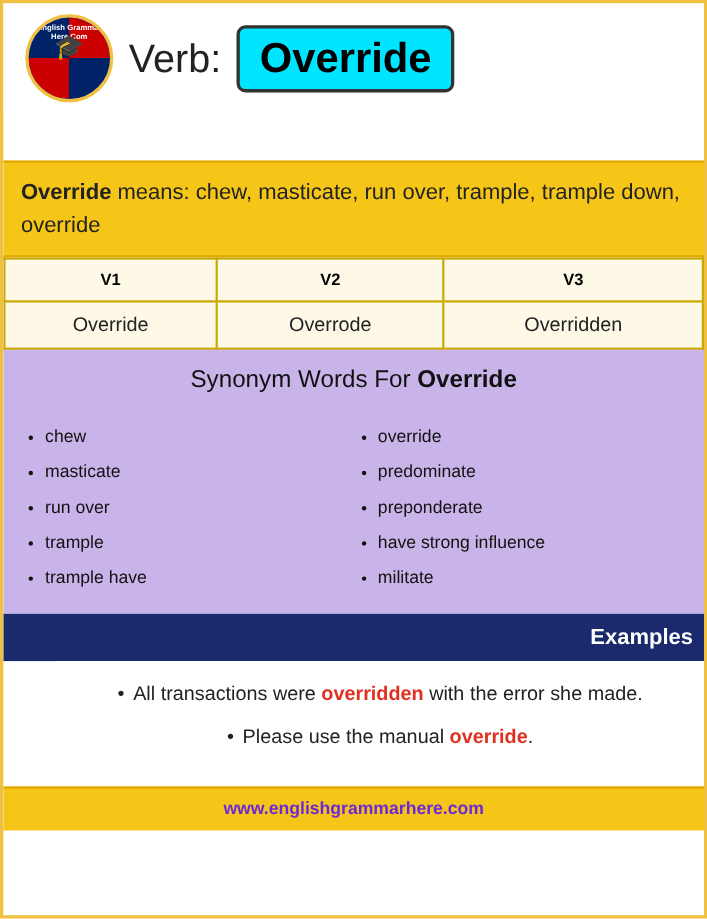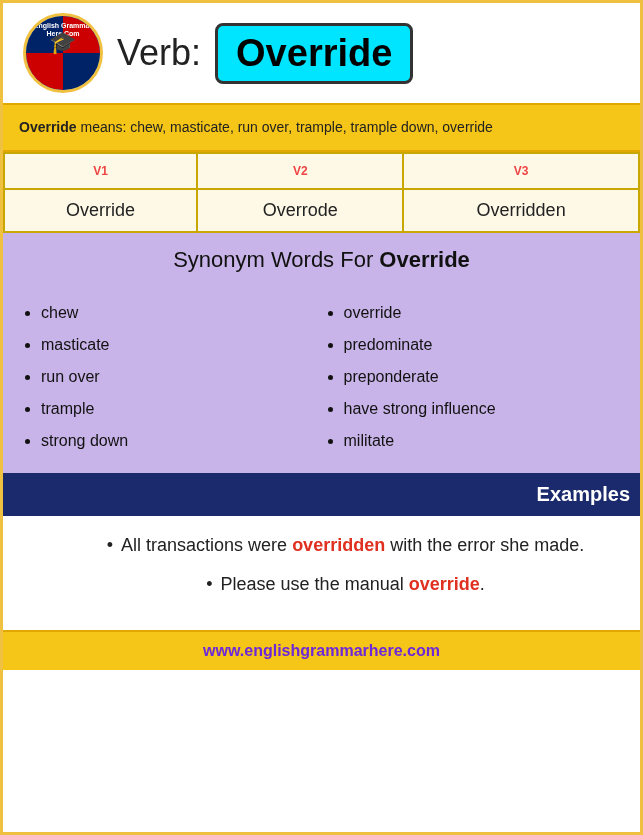--- a/index.html
+++ b/index.html
@@ -96,46 +96,47 @@
     #word-box span {
       font-size: 38px;
       font-weight: bold;
       color: #000;
     }
 
     
     #definition-box {
       background: #f5c518;
       padding: 12px 16px;
-      font-size: 14px;
+      font-size: 20px;
       color: #222;
       line-height: 1.5;
       border-top: 2px solid #e0a800;
       border-bottom: 2px solid #e0a800;
+      margin-top: 43px;
     }
 
     #definition-box .bold {
       font-weight: bold;
     }
 
     
     #verb-table {
       width: 100%;
       border-collapse: collapse;
       background: #fef9e7;
     }
 
     #verb-table th {
       border: 2px solid #c8a800;
       padding: 10px;
-      font-size: 12px;
+      font-size: 15px;
       font-weight: bold;
       text-align: center;
       background: #fef9e7;
-      color: #ef4444;
+      color: #000000;
     }
 
     #verb-table td {
       border: 2px solid #c8a800;
       padding: 10px;
       font-size: 18px;
       text-align: center;
       color: #222;
     }
 
@@ -273,21 +274,21 @@
 <div id="synonym-box">
   <div id="synonym-title">
     <span>Synonym Words For </span><strong>Override</strong>
   </div>
   <div id="synonym-columns">
     <ul class="synonym-col">
       <li>chew</li>
       <li>masticate</li>
       <li>run over</li>
       <li>trample</li>
-      <li>strong down</li>
+      <li>trample have</li>
     </ul>
     <ul class="synonym-col">
       <li>override</li>
       <li>predominate</li>
       <li>preponderate</li>
       <li>have strong influence</li>
       <li>militate</li>
     </ul>
   </div>
 </div>

